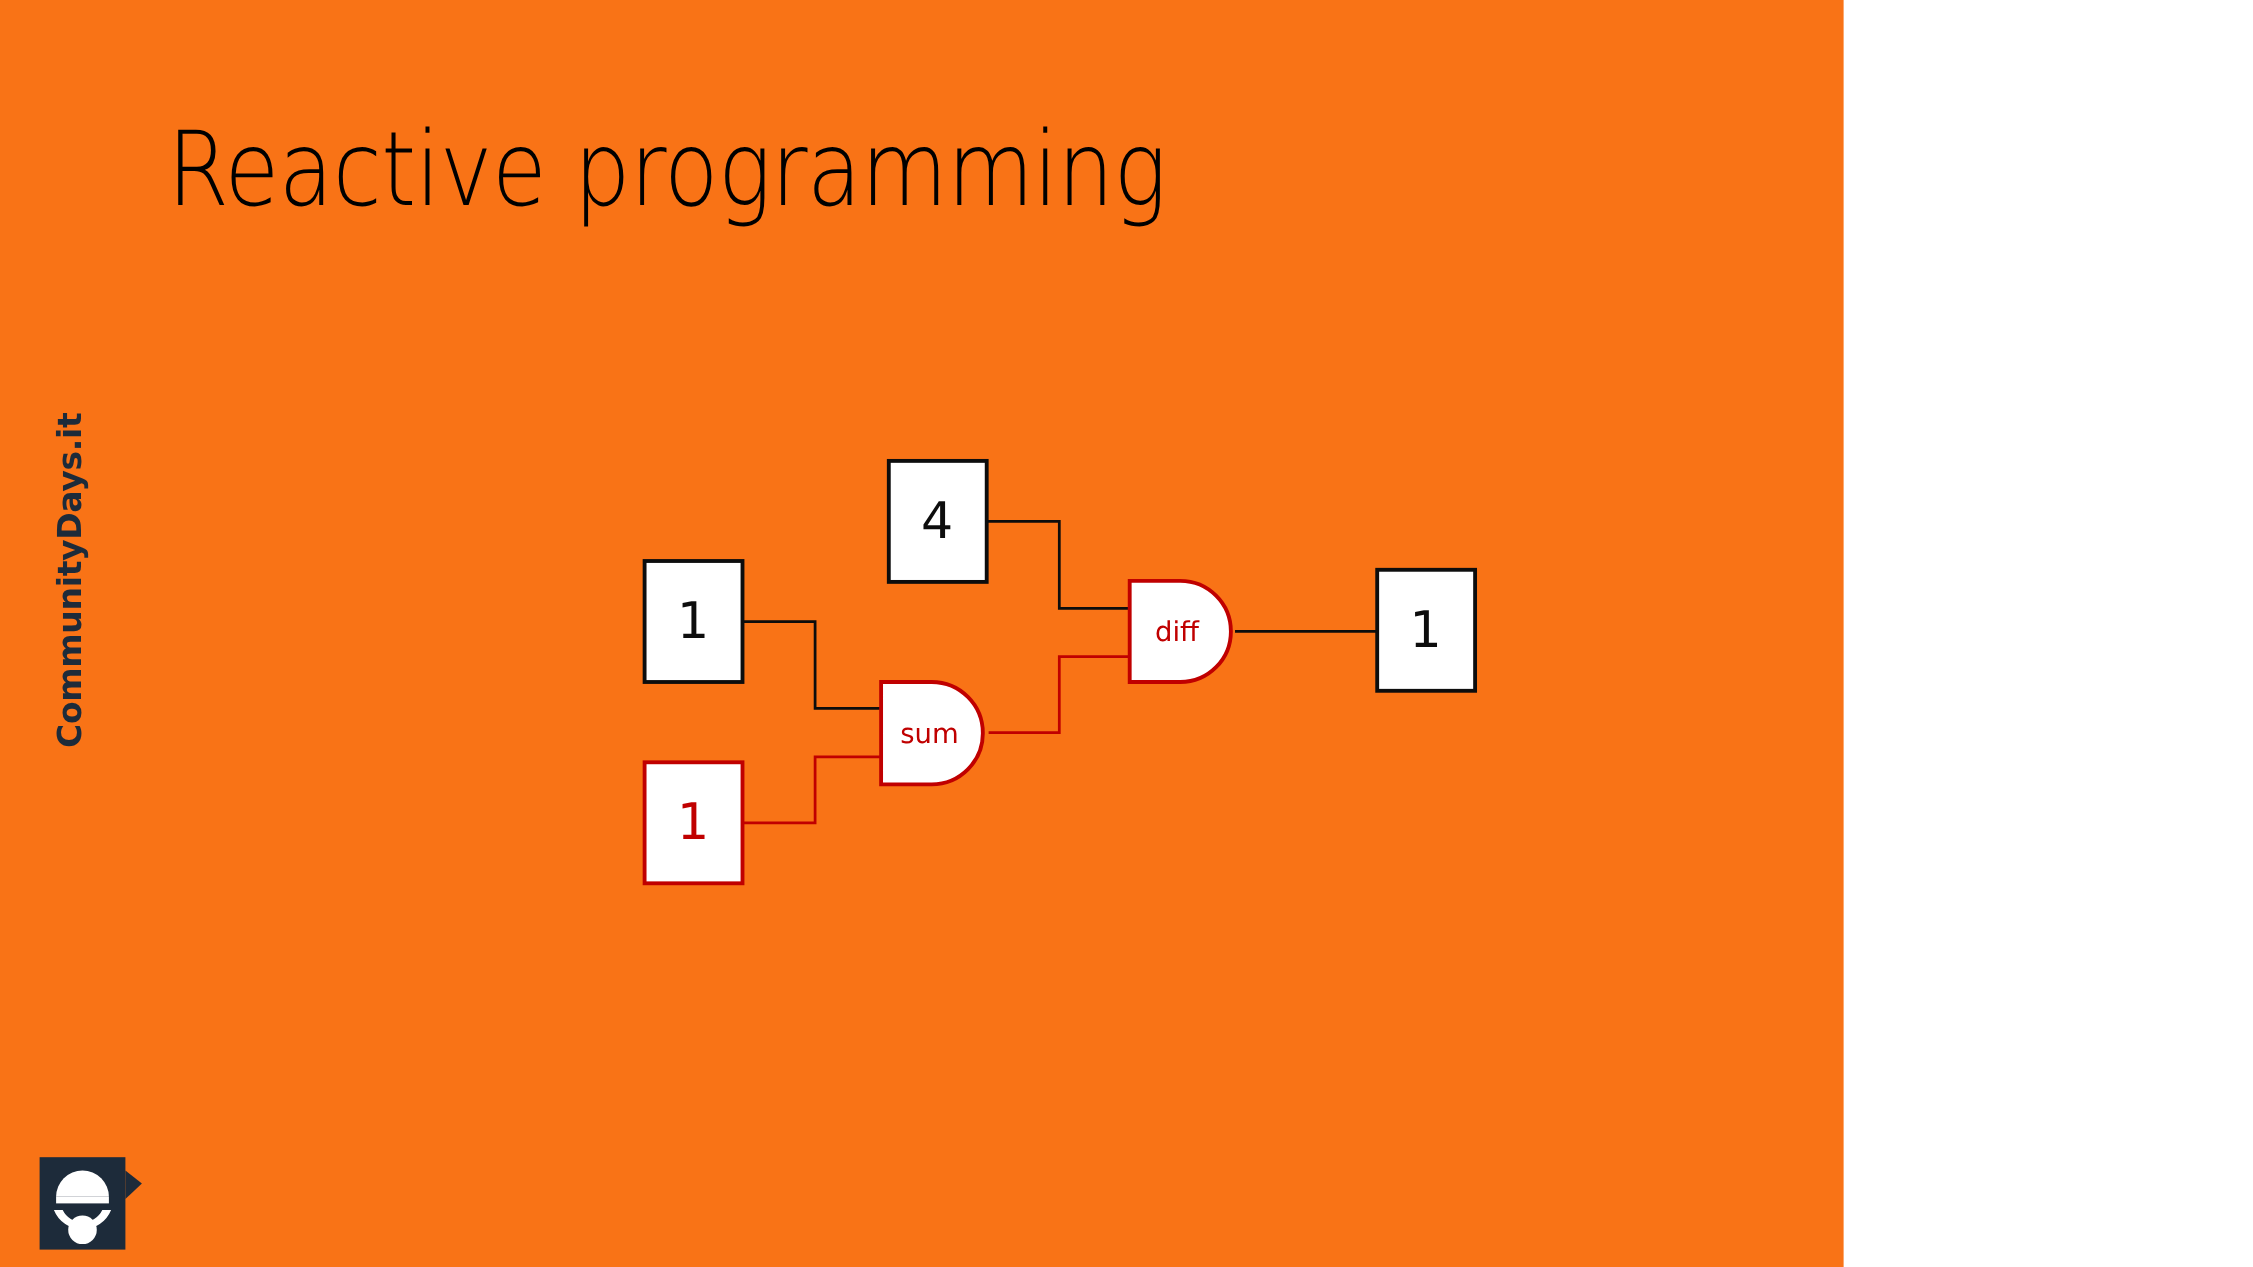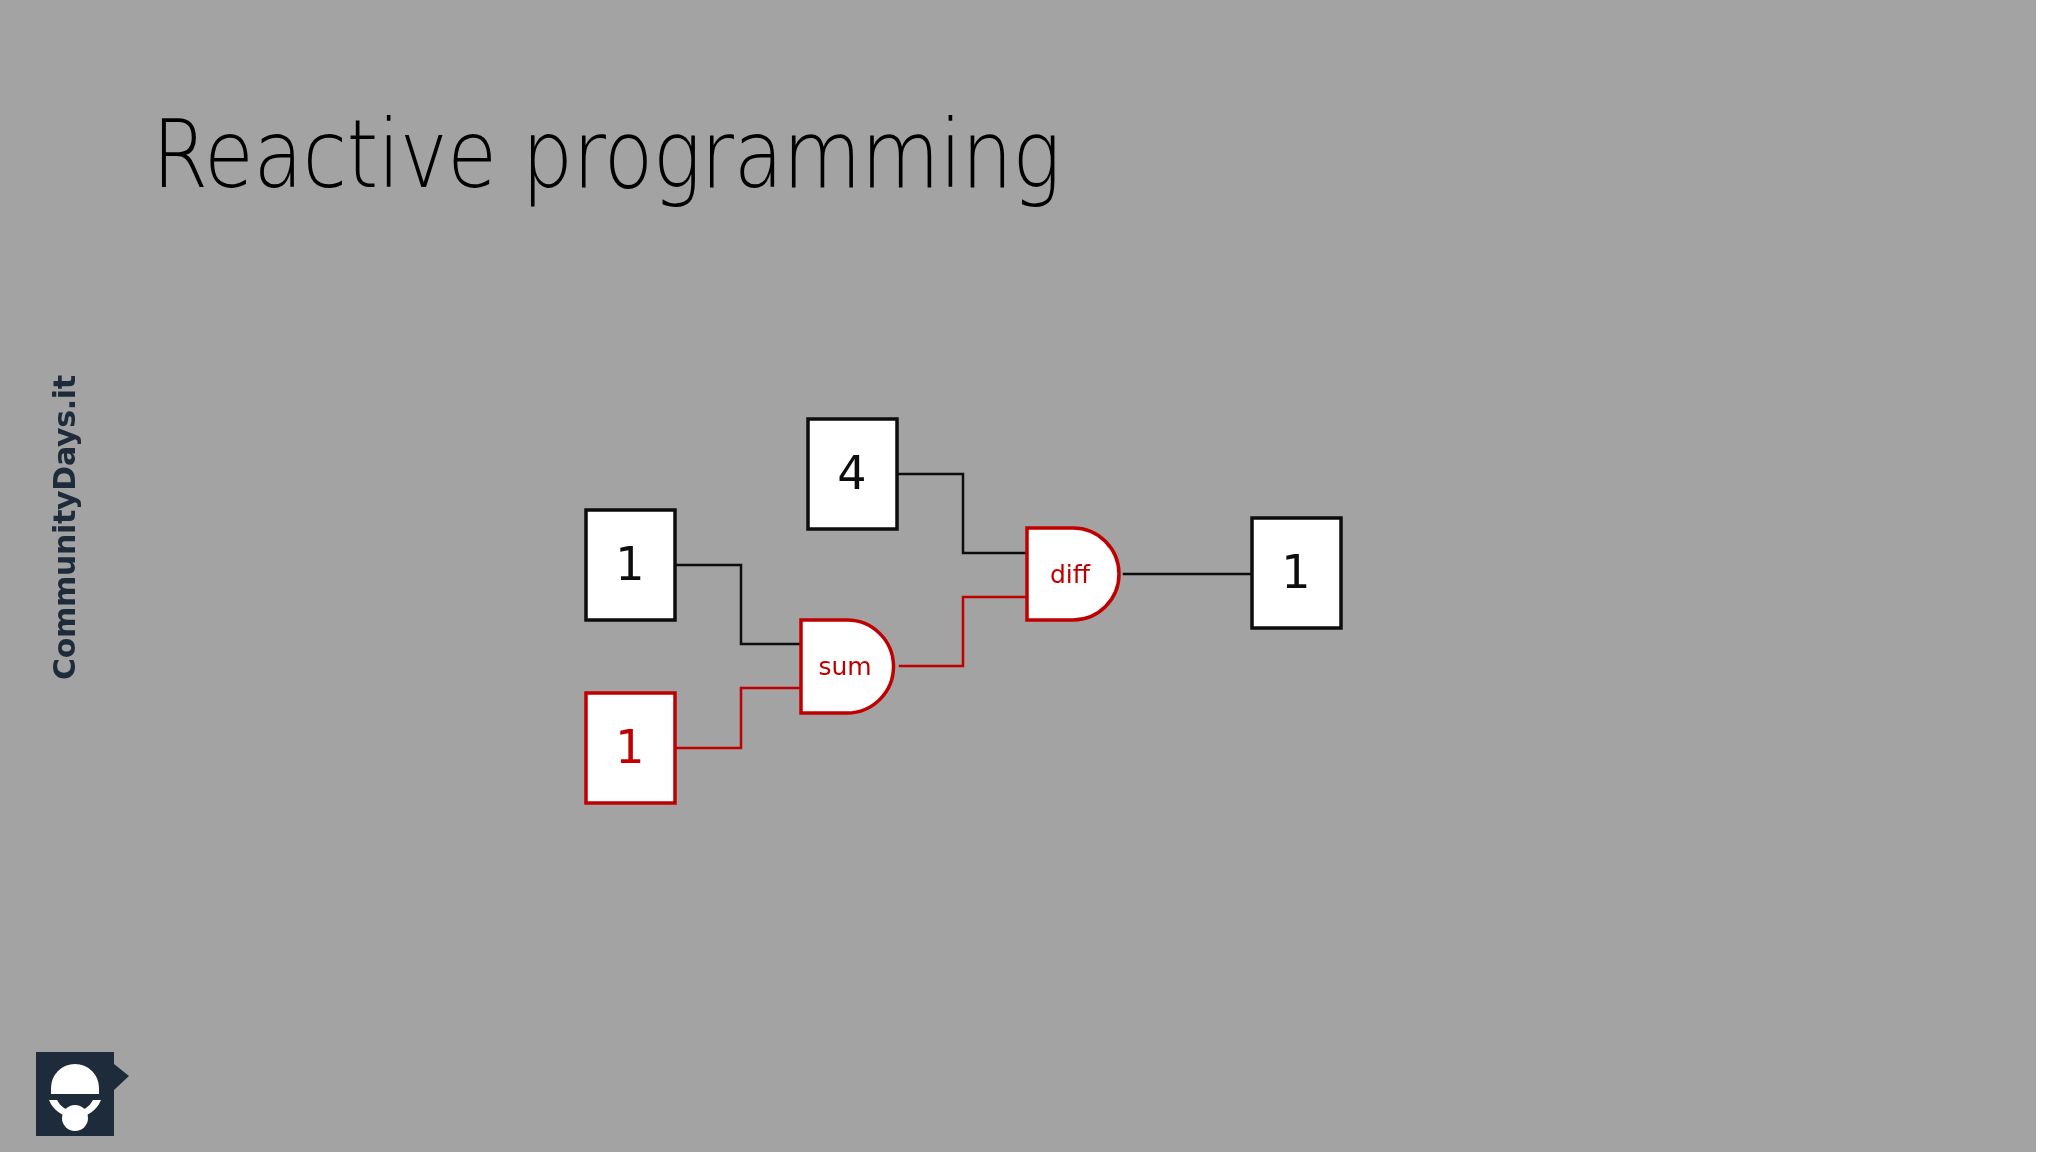--- a/index.html
+++ b/index.html
@@ -5,23 +5,23 @@
   html, body {
     margin: 0;
     padding: 0;
     background: #ffffff;
   }
   body {
     font-family: "Liberation Sans", sans-serif;
   }
   #slide {
     position: relative;
-    width: 2036px;
+    width: 1676px;
     height: 1152px;
-    background: #a3a3a3;
+    background: #f97316;
     overflow: hidden;
   }
 
   
   #slide-title {
     position: absolute;
     left: 152px;
     top: 108px;
     font-family: "DejaVu Sans", sans-serif;
     font-size: 94px;

